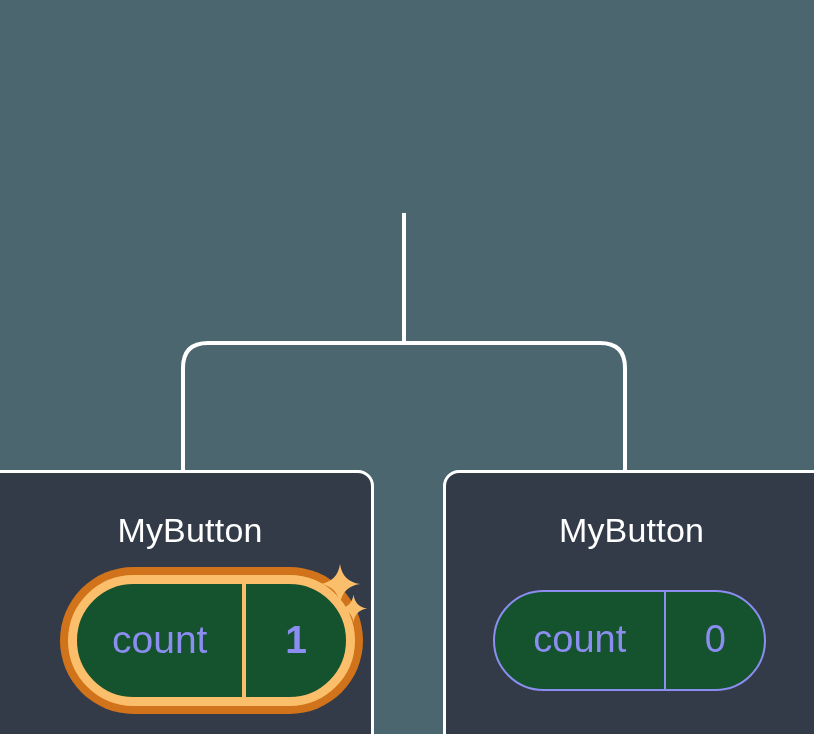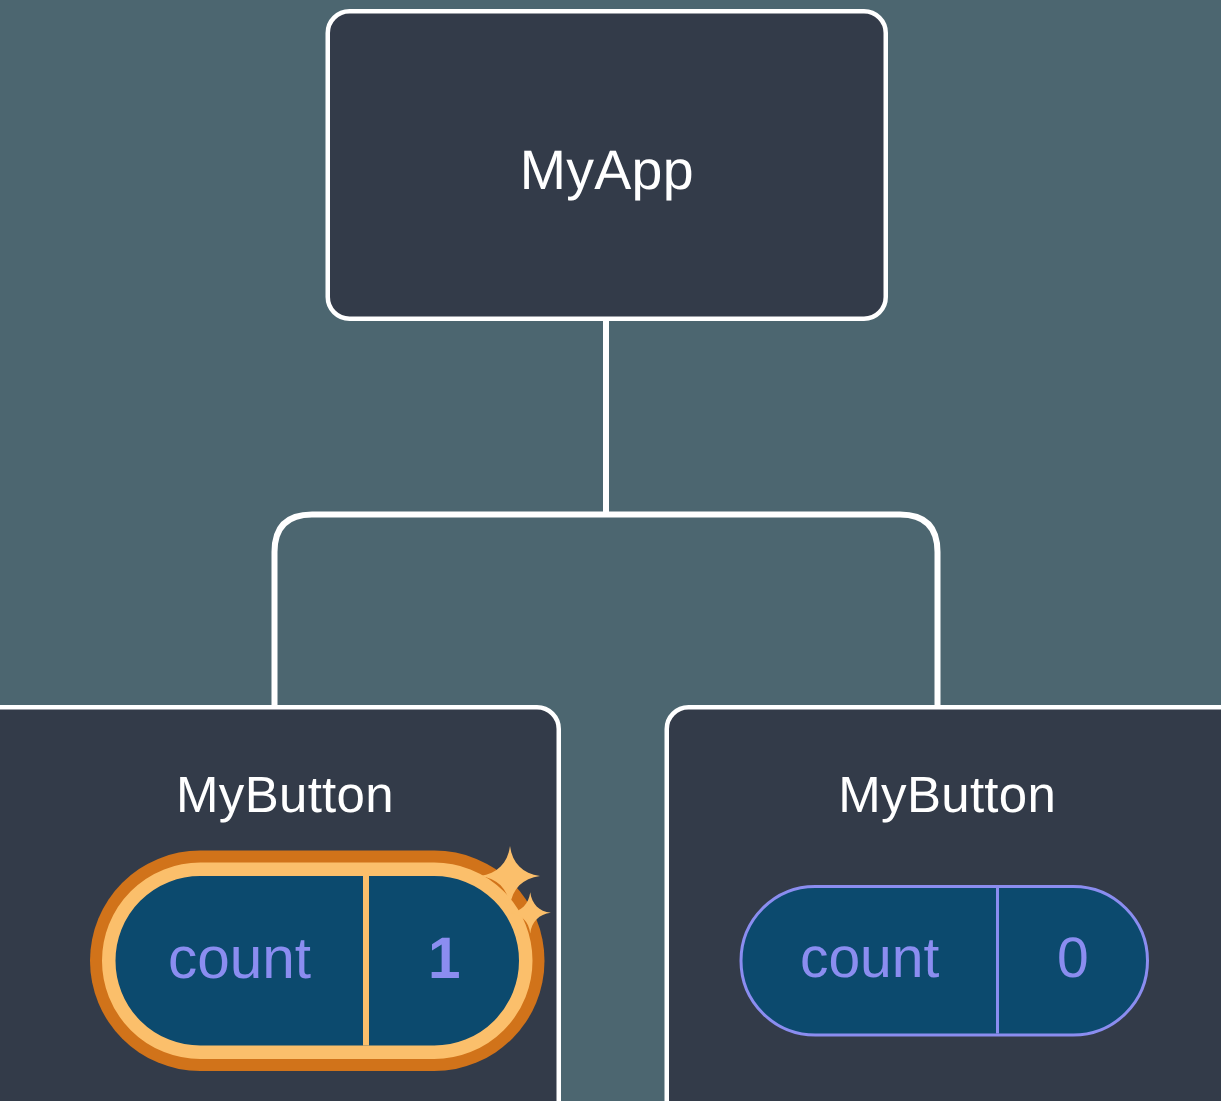--- a/index.html
+++ b/index.html
@@ -93,21 +93,21 @@
     width: 371px;
     font-size: 34px;
   }
 
   
   .state-pill {
     position: absolute;
     box-sizing: border-box;
     display: flex;
     align-items: stretch;
-    background: #0c4a6e;
+    background: #14532d;
   }
 
   .pill-key, .pill-val {
     display: flex;
     align-items: center;
     justify-content: center;
     box-sizing: border-box;
     white-space: nowrap;
   }
 
@@ -175,23 +175,20 @@
 
 <div id="canvas">
 
   <svg id="connectors" viewBox="0 0 814 734" fill="none" xmlns="http://www.w3.org/2000/svg">
 
     <path d="M 404 213 L 404 343" stroke="#ffffff" stroke-width="4" stroke-linecap="butt"></path>
 
     <path d="M 183 472 L 183 368 Q 183 343 208 343 L 600 343 Q 625 343 625 368 L 625 472" stroke="#ffffff" stroke-width="4" stroke-linecap="butt"></path>
   </svg>
 
-  <div class="node" id="node-myapp">
-    <div class="node-title">MyApp</div>
-  </div>
 
   <div class="node" id="node-mybutton-left">
     <div class="node-title">MyButton</div>
   </div>
 
   <div class="state-pill" id="pill-left">
     <div class="pill-key">count</div>
     <div class="pill-val">1</div>
   </div>
 

